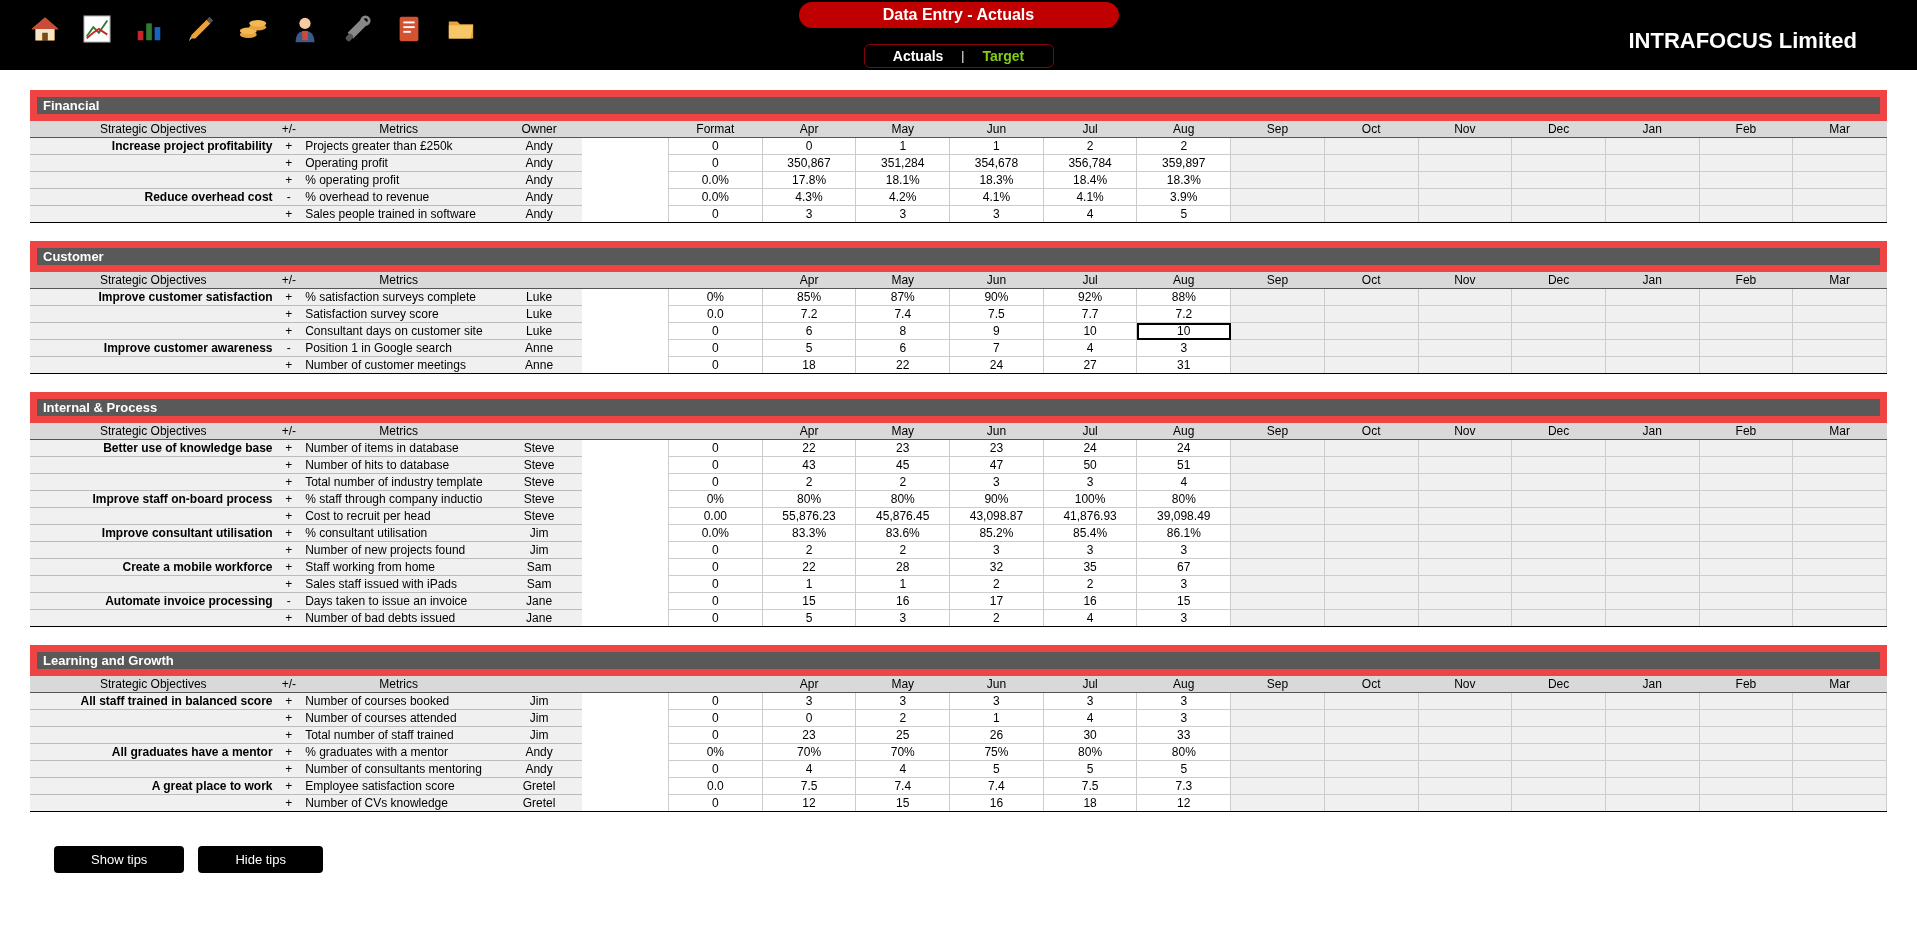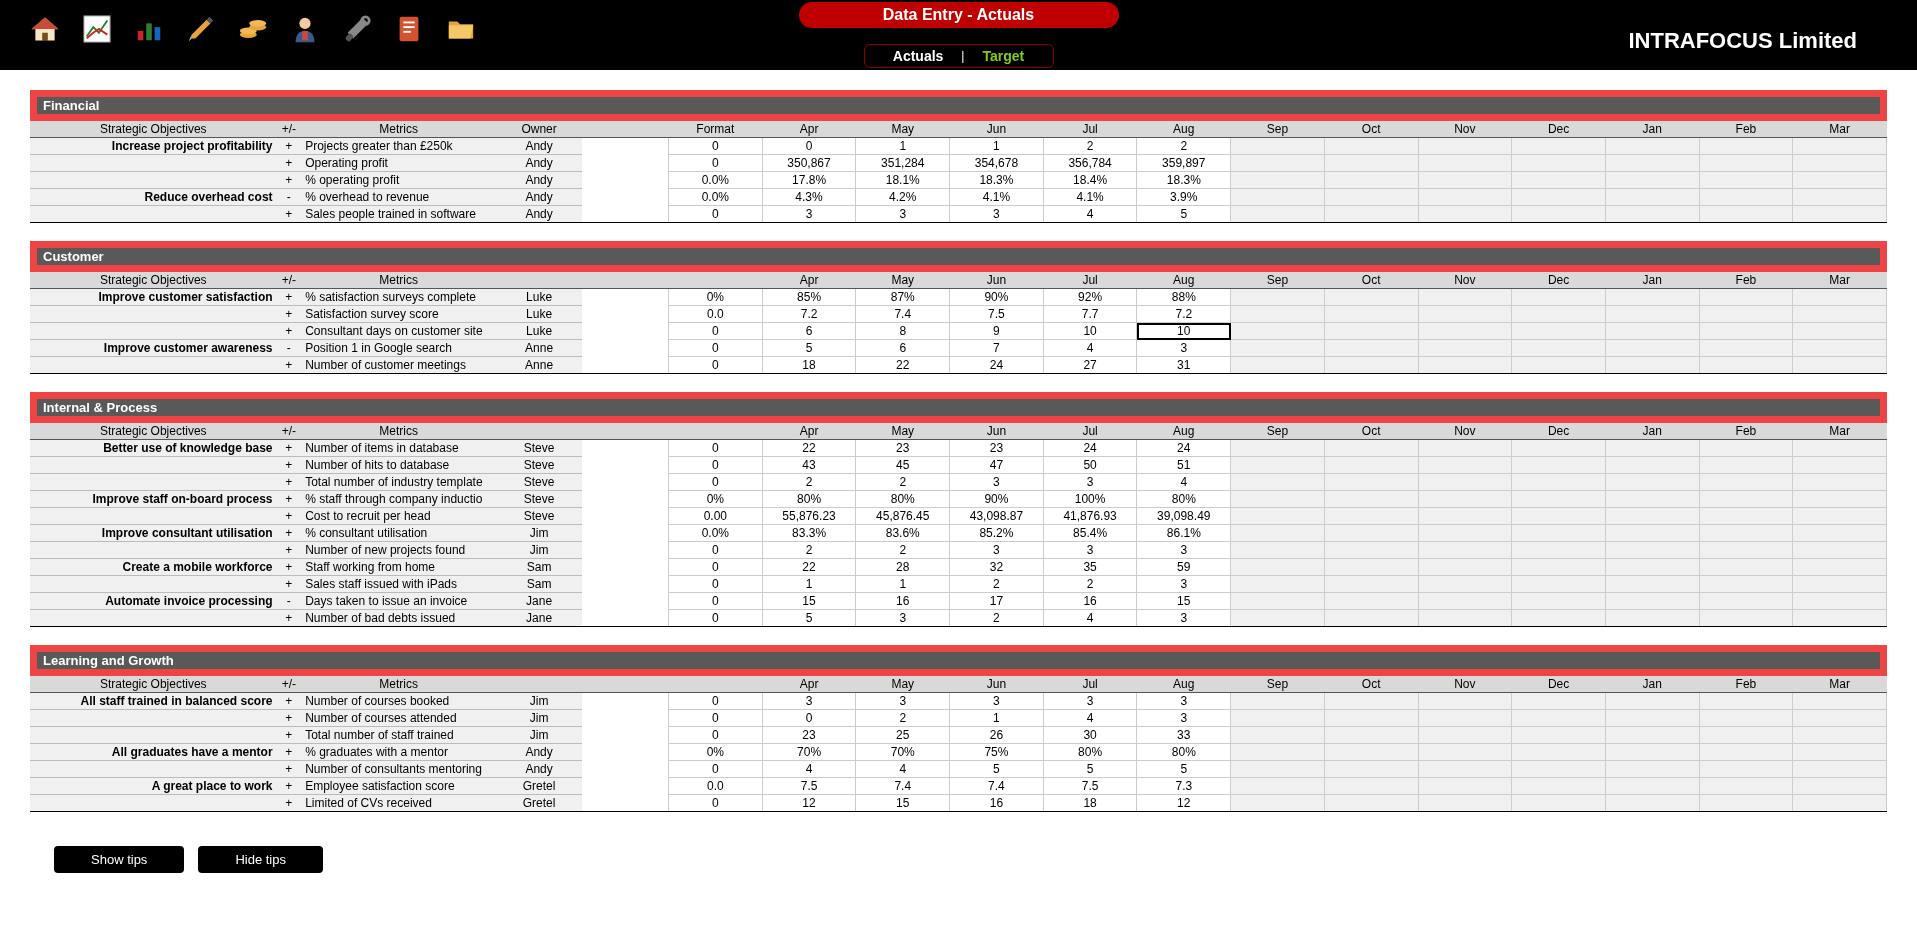--- a/index.html
+++ b/index.html
@@ -629,21 +629,21 @@
             <td class="obj">Create a mobile workforce</td>
             <td class="pm">+</td>
             <td class="met">Staff working from home</td>
             <td class="own">Sam</td>
             <td class="spacer"></td>
             <td class="fmt">0</td>
             <td class="mon">22</td>
             <td class="mon">28</td>
             <td class="mon">32</td>
             <td class="mon">35</td>
-            <td class="mon">59</td>
+            <td class="mon">67</td>
             <td class="mon mon-empty"></td>
             <td class="mon mon-empty"></td>
             <td class="mon mon-empty"></td>
             <td class="mon mon-empty"></td>
             <td class="mon mon-empty"></td>
             <td class="mon mon-empty"></td>
             <td class="mon mon-empty"></td>
           </tr>
           <tr>
             <td class="obj"></td>
@@ -870,21 +870,21 @@
             <td class="mon mon-empty"></td>
             <td class="mon mon-empty"></td>
             <td class="mon mon-empty"></td>
             <td class="mon mon-empty"></td>
             <td class="mon mon-empty"></td>
             <td class="mon mon-empty"></td>
           </tr>
           <tr>
             <td class="obj"></td>
             <td class="pm">+</td>
-            <td class="met">Limited of CVs received</td>
+            <td class="met">Number of CVs knowledge</td>
             <td class="own">Gretel</td>
             <td class="spacer"></td>
             <td class="fmt">0</td>
             <td class="mon">12</td>
             <td class="mon">15</td>
             <td class="mon">16</td>
             <td class="mon">18</td>
             <td class="mon">12</td>
             <td class="mon mon-empty"></td>
             <td class="mon mon-empty"></td>

